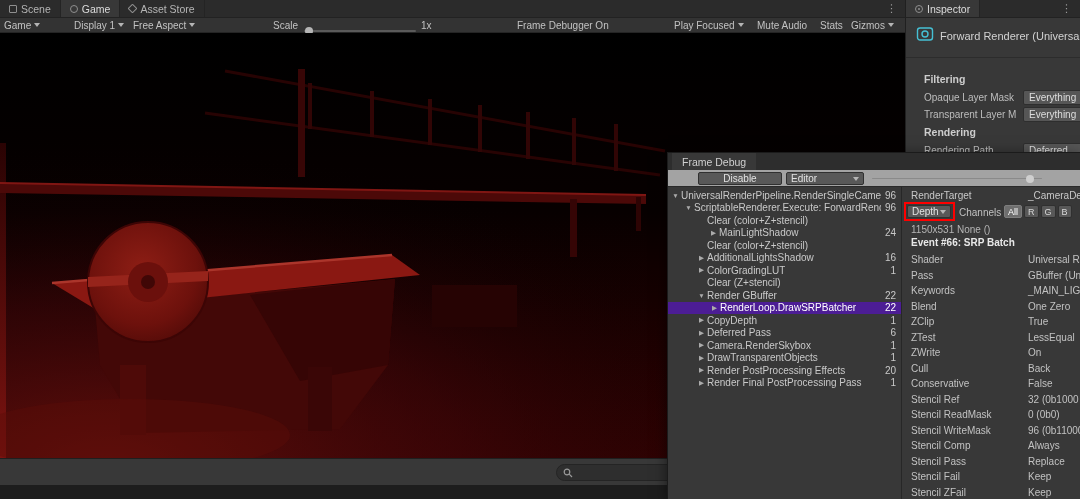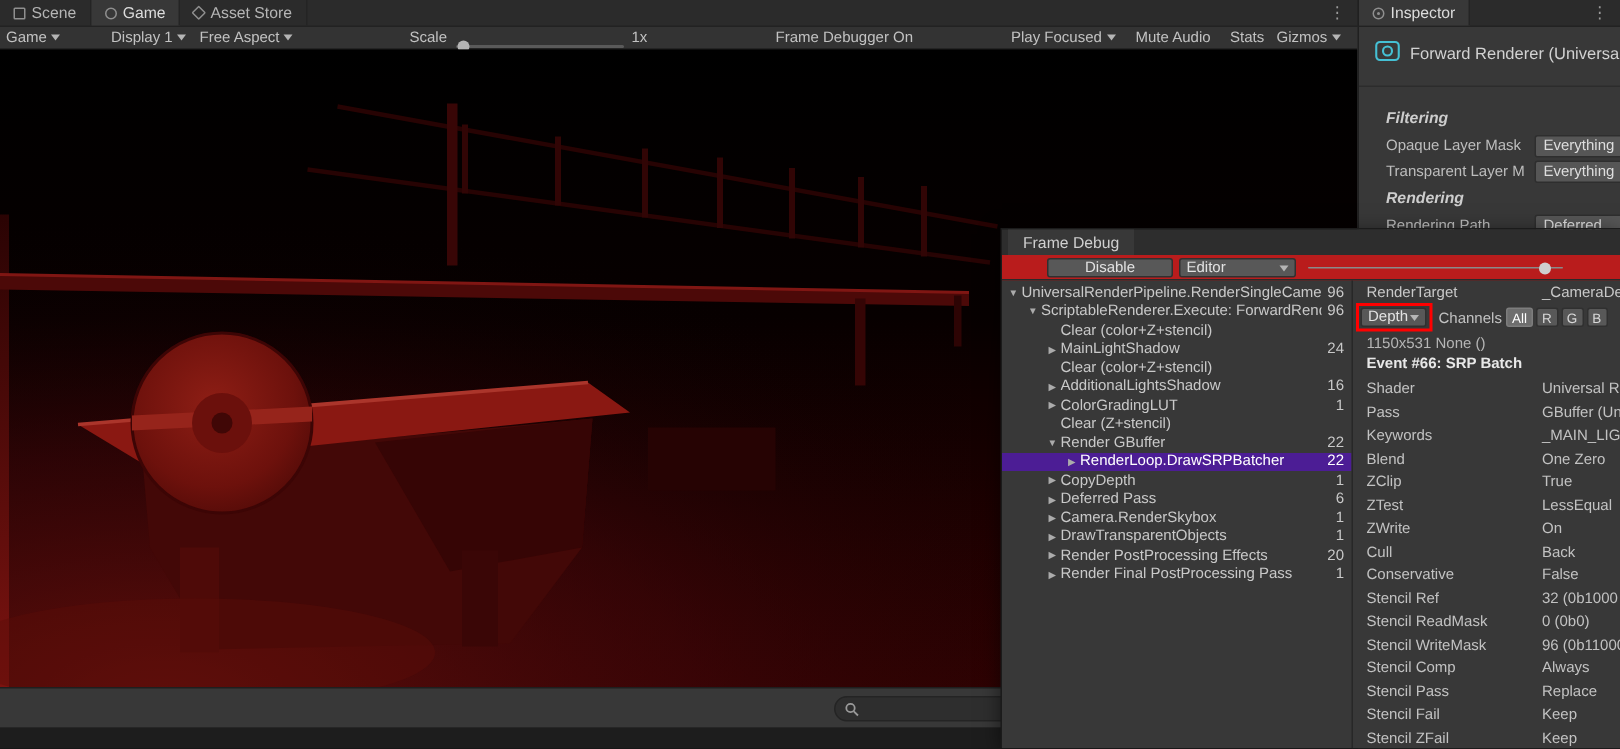--- a/index.html
+++ b/index.html
@@ -31,29 +31,29 @@
   .gameview { position:absolute; left:0; top:33px; width:905px; height:425px; background:#000; }
   
   .bottombar { position:absolute; left:0; top:458px; width:905px; height:27px; background:#383838; border-top:1px solid #1f1f1f; }
   .searchpill { position:absolute; left:556px; top:5px; width:346px; height:17px; background:#2e2e2e; border:1px solid #242424; border-radius:9px; display:flex; align-items:center; padding:0 6px; gap:4px; }
   .searchpill input { flex:1; background:transparent; border:none; outline:none; color:#cccccc; font-size:10px; font-family:"Liberation Sans", sans-serif; }
   .bottomstrip { position:absolute; left:0; top:485px; width:668px; height:14px; background:#1d1d1d; }
   
   .inspector { position:absolute; left:905px; top:18px; width:175px; height:481px; background:#383838; border-left:1px solid #202020; z-index:1; }
   .insp-header { position:absolute; left:0; top:0; width:175px; height:40px; border-bottom:1px solid #2c2c2c; }
   .insp-title { position:absolute; left:34px; top:12px; font-size:11px; color:#d2d2d2; white-space:nowrap; }
-  .insp-section-h { position:absolute; left:18px; font-size:10.5px; font-weight:bold; color:#cdcdcd;font-style:italic; }
+  .insp-section-h { position:absolute; left:18px; font-size:10.5px; font-weight:bold; color:#cdcdcd; }
   .insp-row { position:absolute; left:0; width:207px; height:16px; }
   .insp-row .lbl { position:absolute; left:18px; top:2px; color:#bdbdbd; white-space:nowrap; }
   .udrop { position:absolute; left:117px; top:0; width:75px; height:15px; background:#565656; border:1px solid #2e2e2e; border-radius:2px; display:flex; align-items:center; padding:0 5px; color:#dedede; font-size:10px; white-space:nowrap; }
   
   .fdwin { position:absolute; left:668px; top:153px; width:412px; height:346px; background:#383838; outline:1px solid #1b1b1b; box-shadow:0 3px 14px rgba(0,0,0,0.6); z-index:5; }
   .fd-titlebar { position:absolute; left:0; top:0; width:412px; height:17px; background:#2d2d2d; }
   .fd-tab { position:absolute; left:4px; top:0; height:17px; background:#383838; padding:0 10px; display:flex; align-items:center; font-size:10.5px; color:#d0d0d0; }
-  .fd-toolbar { position:absolute; left:0; top:17px; width:412px; height:17px; background:#b91c1c; border-bottom:1px solid #2a2a2a; }
+  .fd-toolbar { position:absolute; left:0; top:17px; width:412px; height:17px; background:#a3a3a3; border-bottom:1px solid #2a2a2a; }
   .btn { position:absolute; background:#585858; border:1px solid #303030; border-radius:2px; color:#e2e2e2; font-size:10px; display:flex; align-items:center; justify-content:center; }
   .mini-drop { background:#585858; border:1px solid #303030; border-radius:2px; color:#e2e2e2; font-size:10px; display:flex; align-items:center; justify-content:space-between; padding:0 4px; }
   .fd-body { position:absolute; left:0; top:34px; width:412px; height:312px; }
   .fd-tree { position:absolute; left:0; top:0; width:234px; height:312px; border-right:1px solid #272727; overflow:hidden; padding-top:2px; }
   .tree-row { display:flex; align-items:center; height:12.5px; font-size:10px; color:#c9c9c9; white-space:nowrap; position:relative; }
   .tree-row.selected { background:#4c1d95; color:#ffffff; }
   .tree-arrow { width:11px; flex:none; font-size:6.5px; color:#ababab; text-align:center; }
   .tree-label { overflow:hidden; }
   .tree-count { margin-left:auto; flex:none; padding:0 5px 0 4px; }
   .fd-details { position:absolute; left:235px; top:0; width:177px; height:312px; }
@@ -270,21 +270,21 @@
           <div class="tree-row" style="padding-left: 15px;">
             <span class="tree-arrow">▼</span>
             <span class="tree-label">ScriptableRenderer.Execute: ForwardRender</span>
             <span class="tree-count">96</span>
           </div>
           <div class="tree-row" style="padding-left: 28px;">
             <span class="tree-arrow"></span>
             <span class="tree-label">Clear (color+Z+stencil)</span>
             <span class="tree-count"></span>
           </div>
-          <div class="tree-row" style="padding-left: 28px;">
+          <div class="tree-row" style="padding-left: 40px;">
             <span class="tree-arrow">▶</span>
             <span class="tree-label">MainLightShadow</span>
             <span class="tree-count">24</span>
           </div>
           <div class="tree-row" style="padding-left: 28px;">
             <span class="tree-arrow"></span>
             <span class="tree-label">Clear (color+Z+stencil)</span>
             <span class="tree-count"></span>
           </div>
           <div class="tree-row" style="padding-left: 28px;">

